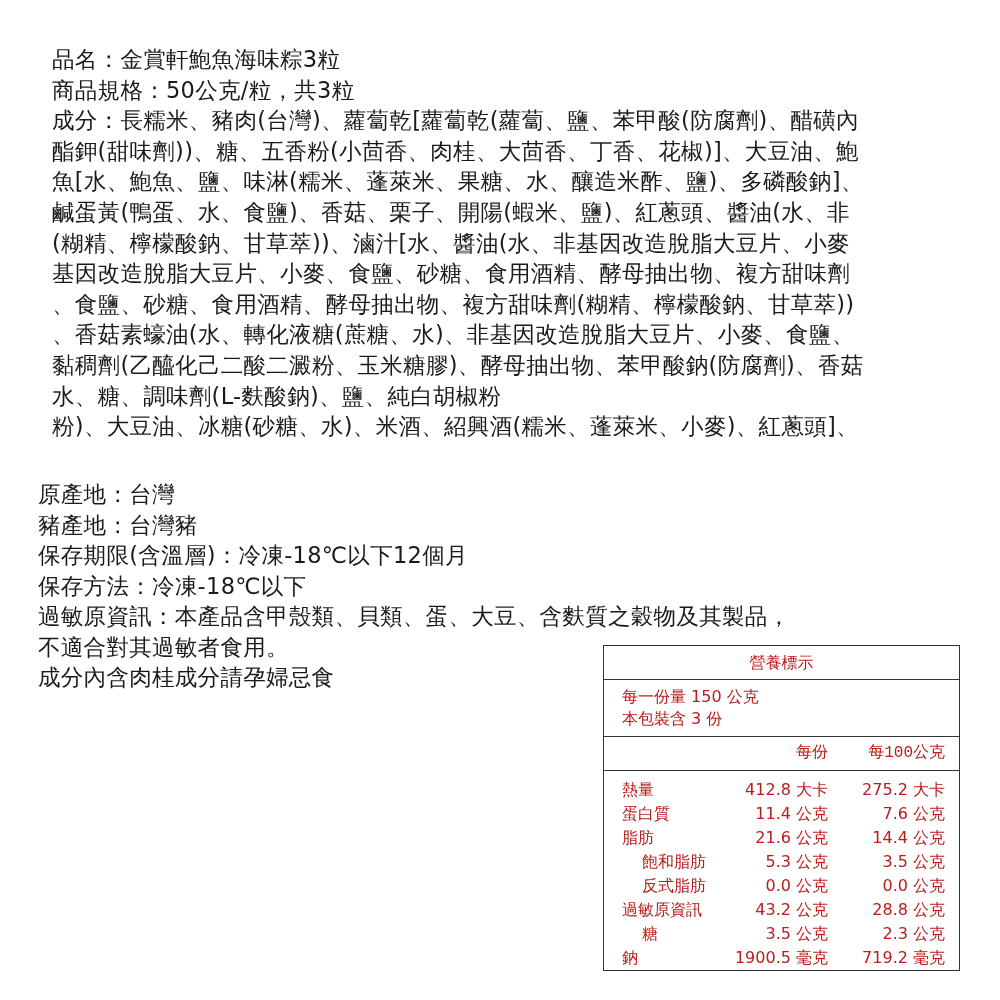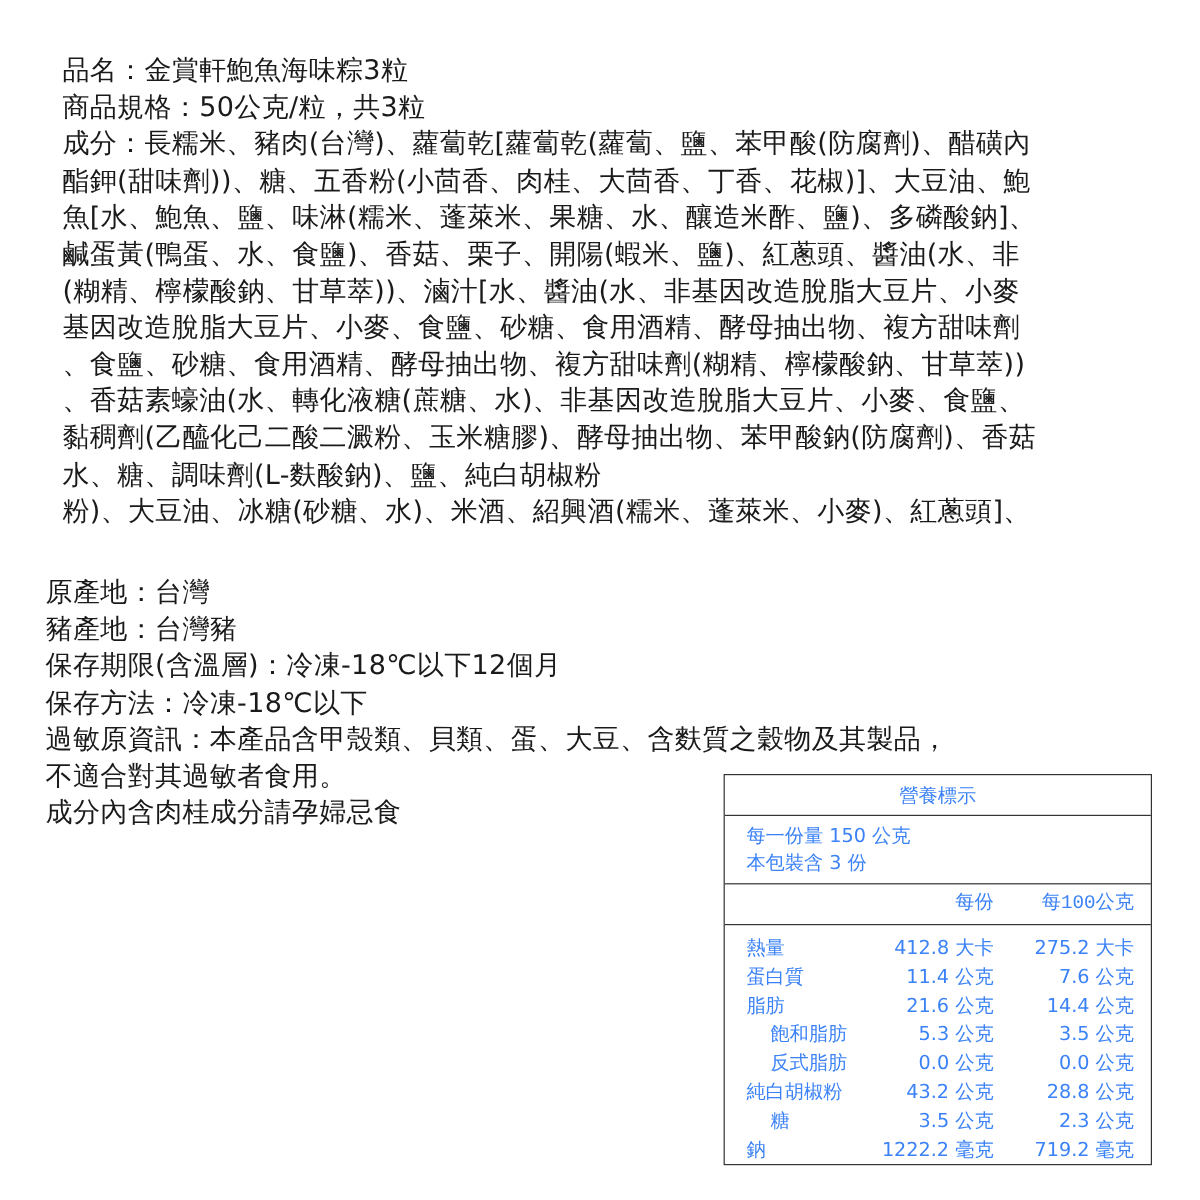--- a/index.html
+++ b/index.html
@@ -3,21 +3,21 @@
   <meta charset="utf-8">
   <style>
     html, body { margin: 0; padding: 0; background: #ffffff; }
     body { width: 1000px; height: 1000px; position: relative; overflow: hidden;
            font-family: "DejaVu Sans", "Liberation Sans", sans-serif; color: #1a1a1a; }
     .doc { position: absolute; left: 52px; top: 44px; width: 940px; }
     .line { font-size: 22.5px; line-height: 30.6px; height: 30.6px; white-space: nowrap; letter-spacing: 0.3px; }
     .facts { position: absolute; left: 38px; top: 479px; }
     .facts .line { line-height: 30.5px; height: 30.5px; }
     .nutrition { position: absolute; left: 603px; top: 645px; width: 357px; height: 326px;
-                 border: 1.5px solid #333; box-sizing: border-box; font-size: 16px; color: #3b82f6; }
+                 border: 1.5px solid #333; box-sizing: border-box; font-size: 16px; color: #b91c1c; }
     .n-title { height: 33px; line-height: 33px; text-align: center; border-bottom: 1.5px solid #333; }
     .n-serving { height: 57px; border-bottom: 1.5px solid #333; padding: 6px 0 0 18px; box-sizing: border-box; }
     .n-serving div { line-height: 22px; }
     .n-head { height: 33px; border-bottom: 1.5px solid #333; position: relative; }
     .n-head span { position: absolute; top: 0; line-height: 33px; font-family: Liberation Mono, monospace; }
     .n-rows { padding-top: 7px; }
     .n-row { position: relative; height: 24px; line-height: 24px; }
     .n-row .label { position: absolute; left: 18px; }
     .n-row .label.indent { left: 38px; }
     .n-row .label.indent2 { left: 38px; }
@@ -85,28 +85,28 @@
       <span class="label indent">飽和脂肪</span>
       <span class="v1">5.3 公克</span>
       <span class="v2">3.5 公克</span>
     </div>
     <div class="n-row">
       <span class="label indent">反式脂肪</span>
       <span class="v1">0.0 公克</span>
       <span class="v2">0.0 公克</span>
     </div>
     <div class="n-row">
-      <span class="label">純白胡椒粉</span>
+      <span class="label">過敏原資訊</span>
       <span class="v1">43.2 公克</span>
       <span class="v2">28.8 公克</span>
     </div>
     <div class="n-row">
       <span class="label indent2">糖</span>
       <span class="v1">3.5 公克</span>
       <span class="v2">2.3 公克</span>
     </div>
     <div class="n-row">
       <span class="label">鈉</span>
-      <span class="v1">1222.2 毫克</span>
+      <span class="v1">1900.5 毫克</span>
       <span class="v2">719.2 毫克</span>
     </div>
   </div>
 </div>
 
 </body></html>

